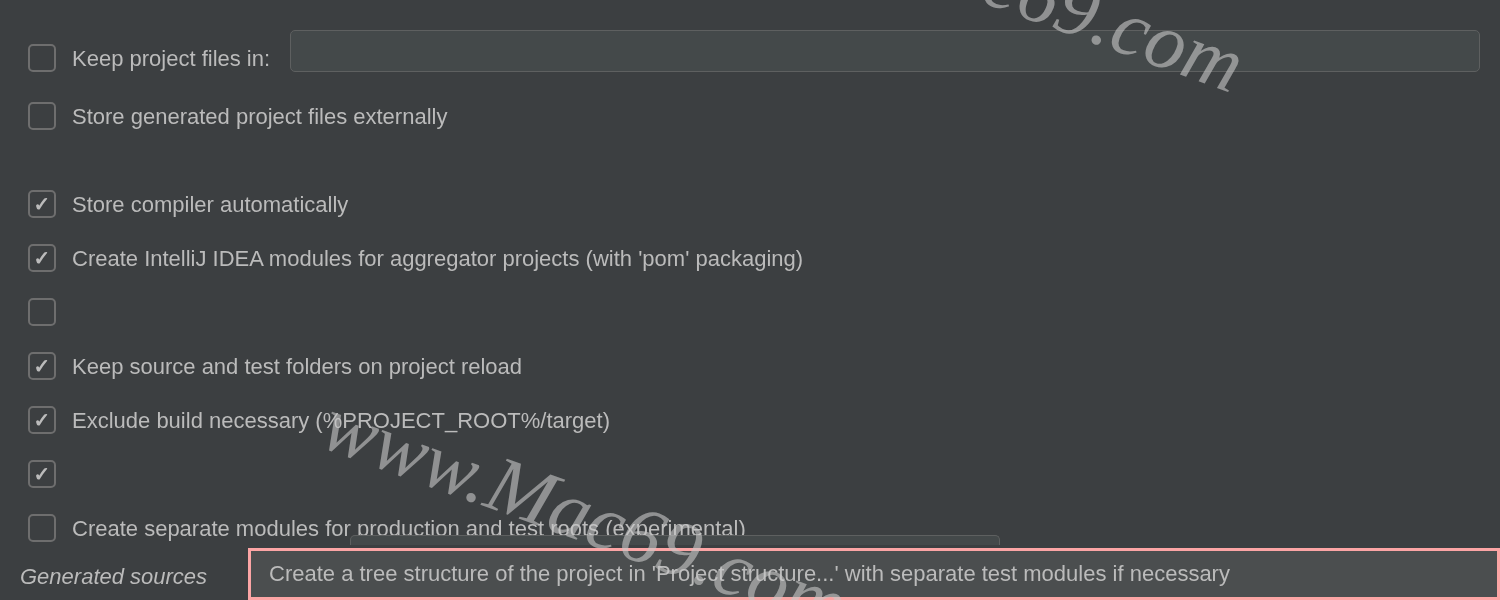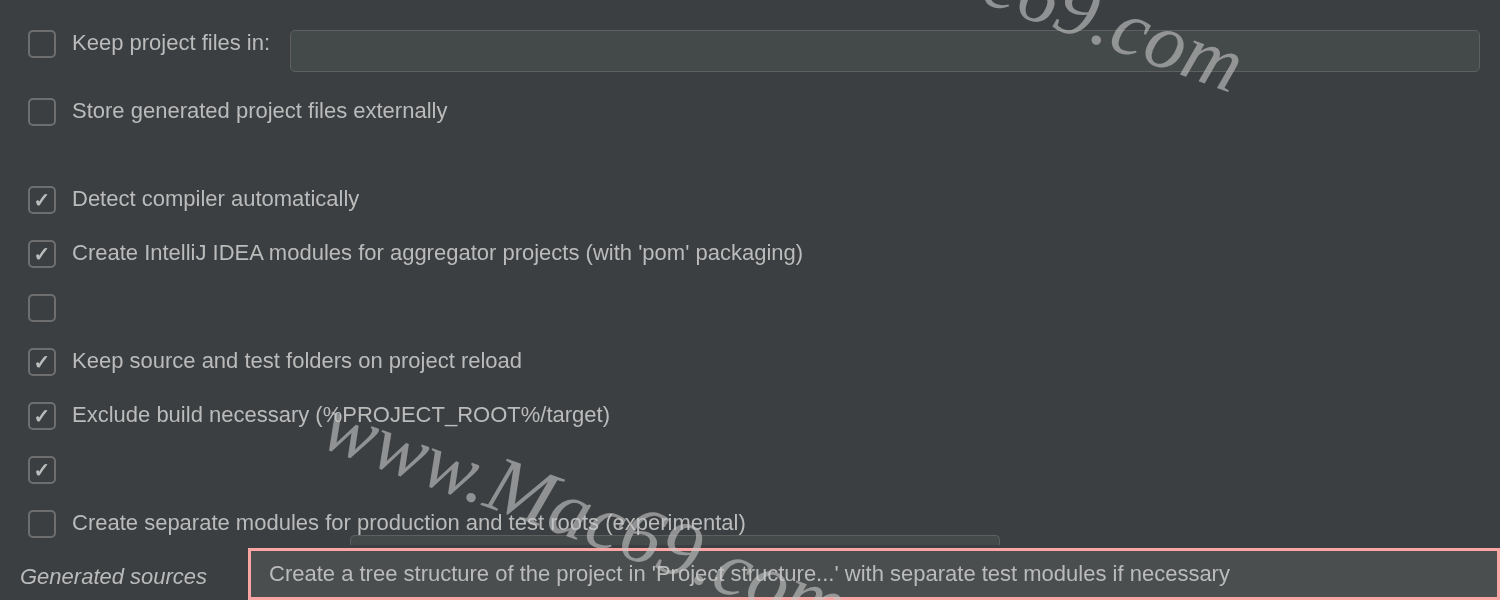--- a/index.html
+++ b/index.html
@@ -13,21 +13,21 @@
       background-color: #3c3f41;
       font-family: -apple-system, BlinkMacSystemFont, "Segoe UI", sans-serif;
       color: #bbbbbb;
       font-size: 22px;
       padding: 30px 20px 0 20px;
       position: relative;
       overflow: hidden;
     }
     .row {
       display: flex;
-      align-items: flex-start;
+      align-items: flex-end;
       margin-bottom: 26px;
       min-height: 32px;
       padding-left: 8px;
     }
     .row.tight {
       margin-bottom: 22px;
     }
     .checkbox {
       width: 28px;
       height: 28px;
@@ -128,21 +128,21 @@
 
 <div class="row">
   <div class="checkbox"></div>
   <span class="label">Store generated project files externally</span>
 </div>
 
 <div class="spacer"></div>
 
 <div class="row tight">
   <div class="checkbox checked"></div>
-  <span class="label">Detect compiler automatically</span>
+  <span class="label">Store compiler automatically</span>
 </div>
 
 <div class="row tight">
   <div class="checkbox checked"></div>
   <span class="label">Create IntelliJ IDEA modules for aggregator projects (with 'pom' packaging)</span>
 </div>
 
 <div class="row tight">
   <div class="checkbox"></div>
 </div>

